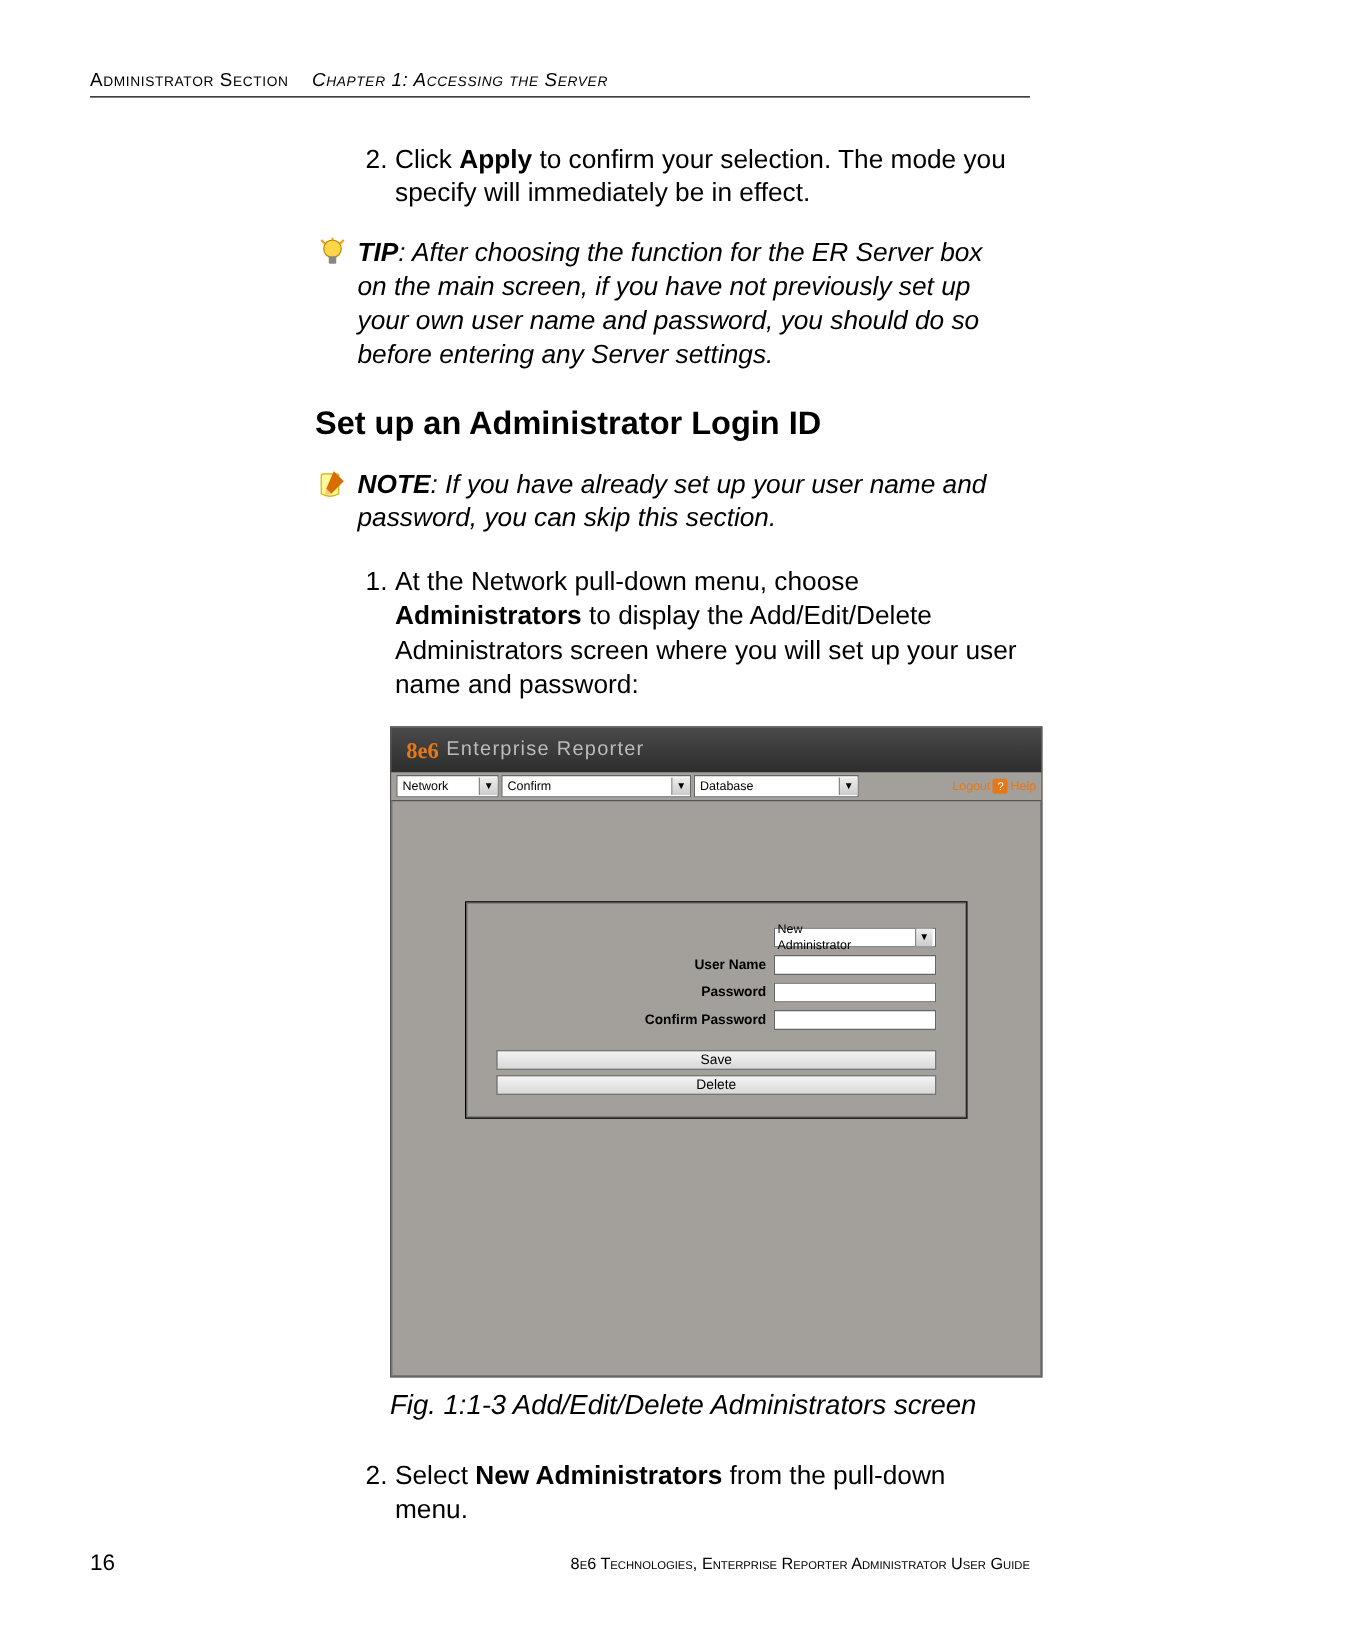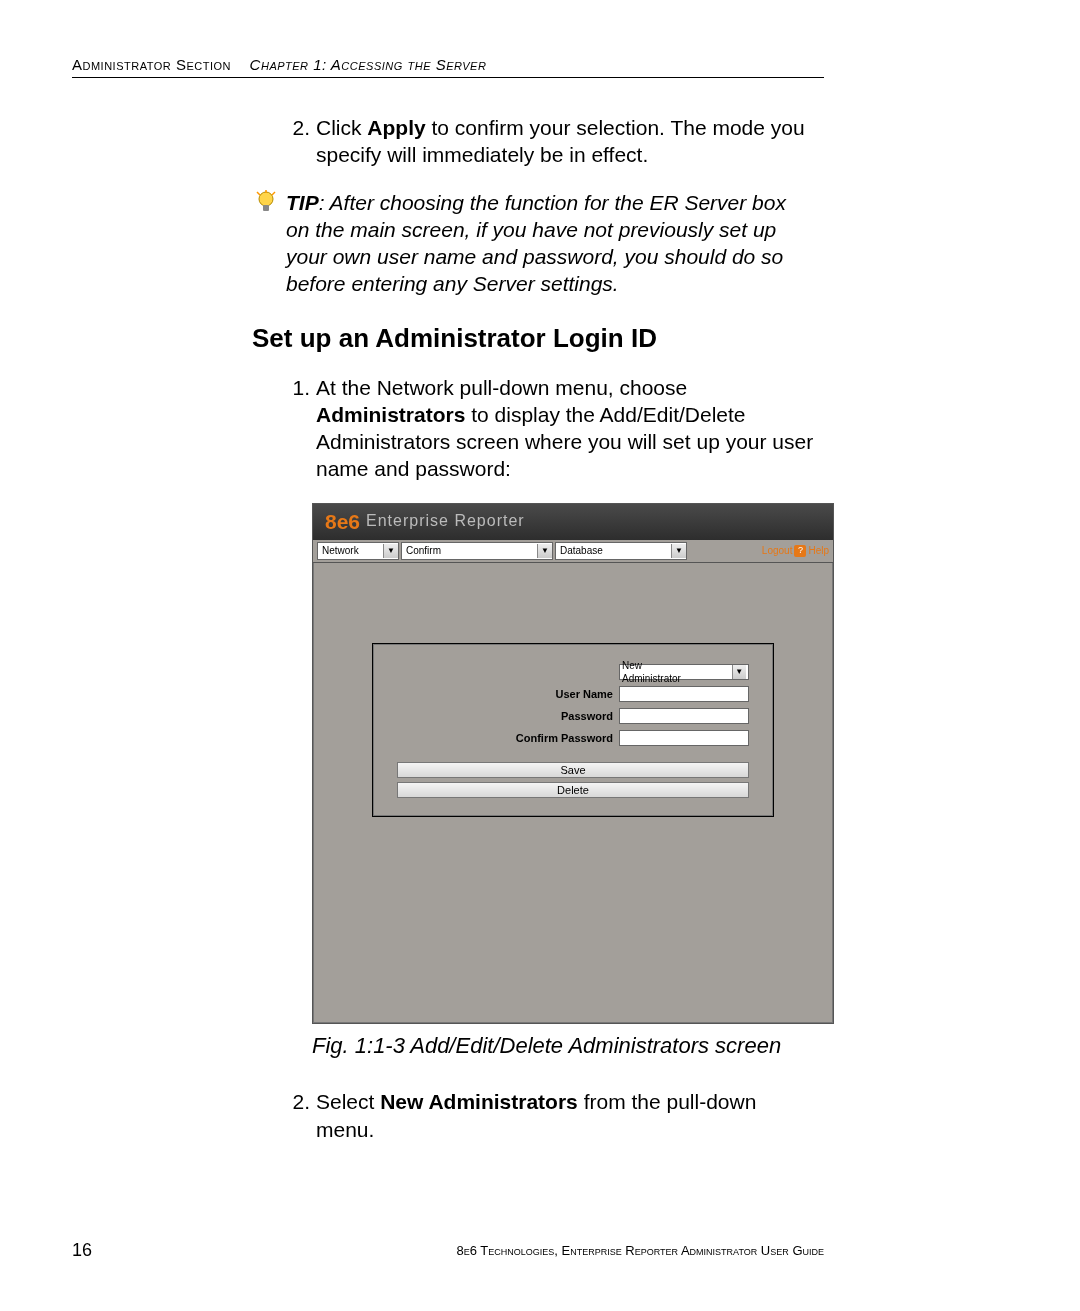--- a/index.html
+++ b/index.html
@@ -81,22 +81,23 @@
     background: linear-gradient(#4a4a4a, #2d2d2d);
     display: flex;
     align-items: center;
     padding: 0 12px;
     color: #ccc;
     font-family: "Trebuchet MS", sans-serif;
   }
   .app-logo {
     color: #e67817;
     font-weight: bold;
-    font-size: 21px;
+    font-size: 18px;
     margin-right: 6px;
+    font-family: Liberation Serif, serif;
   }
   .app-title {
     font-size: 16px;
     letter-spacing: 1px;
     color: #bbb;
   }
   .menubar {
     display: flex;
     align-items: center;
     background: #a39f9a;
@@ -254,20 +255,32 @@
           <line x1="17" y1="5" x2="20" y2="2" stroke="#ff9800" stroke-width="1.5"></line>
         </svg>
       </div>
       <div class="tip-text">
         <b>TIP</b><span>: After choosing the function for the ER Server box on the main screen, if you have not previously set up your own user name and password, you should do so before entering any Server settings.</span>
       </div>
     </div>
 
     <div class="heading">Set up an Administrator Login ID</div>
 
+    <div class="note-row">
+      <div class="note-icon">
+        <svg width="26" height="26" viewBox="0 0 26 26">
+          <path d="M4 20 L4 6 Q4 4 6 4 L16 4 Q18 4 18 6 L18 20 Q11 24 4 20 Z" fill="#fff79a" stroke="#d4b400"></path>
+          <path d="M14 2 L22 10 L12 20 L8 16 Z" fill="#d96c00"></path>
+          <path d="M8 16 L12 20 L7 21 Z" fill="#ffc080"></path>
+        </svg>
+      </div>
+      <div class="note-text">
+        <b>NOTE</b><span>: If you have already set up your user name and password, you can skip this section.</span>
+      </div>
+    </div>
 
     <div class="step">
       <div class="step-num">1.</div>
       <div class="step-body">
         <span>At the Network pull-down menu, choose </span><b>Administrators</b><span> to display the Add/Edit/Delete Administrators screen where you will set up your user name and password:</span>
       </div>
     </div>
 
     <div class="figure-wrap">
       <div class="app-window">

